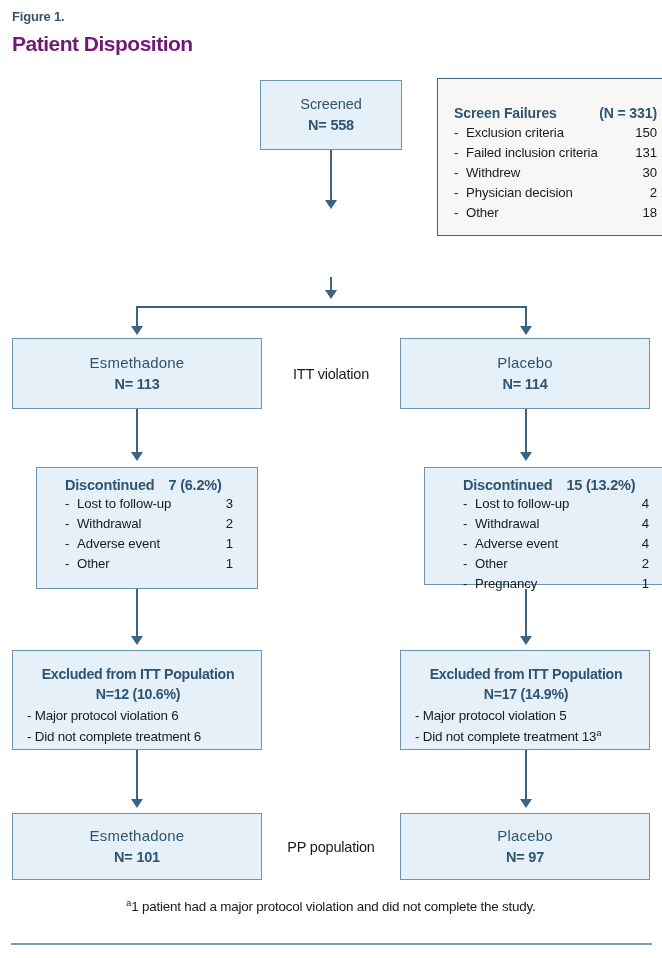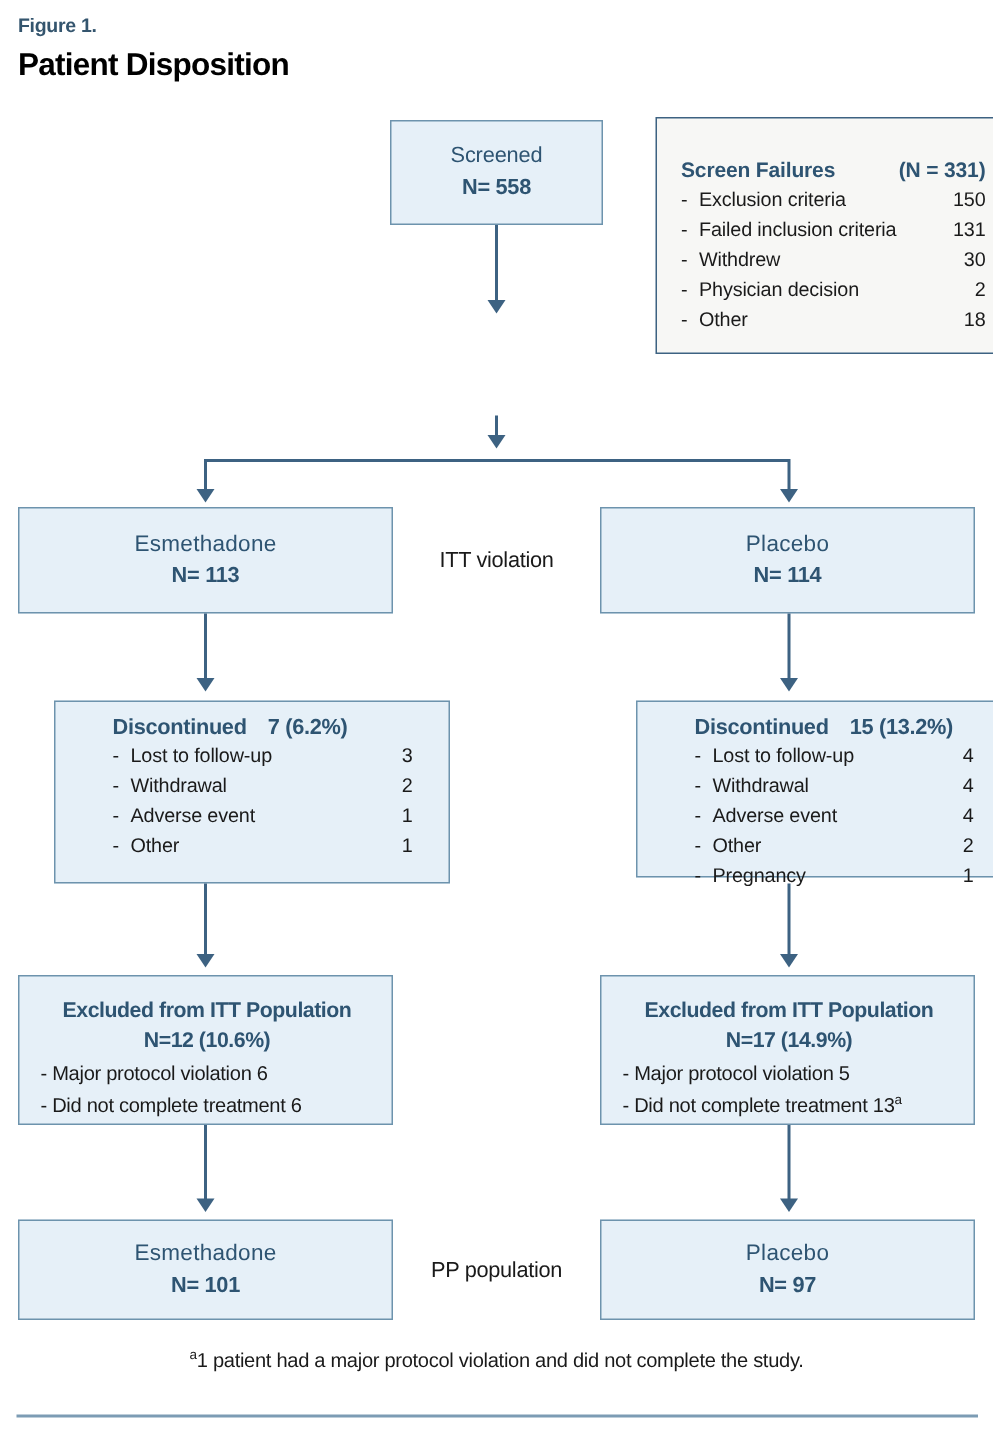--- a/index.html
+++ b/index.html
@@ -29,21 +29,21 @@
     font-weight: bold;
     letter-spacing: -0.2px;
     color: #34556e;
   }
   .fig-title {
     position: absolute;
     left: 12px; top: 32px;
     font-size: 21px;
     font-weight: bold;
     letter-spacing: -0.5px;
-    color: #000000;
+    color: #701a75;
   }
 
   
   .box {
     position: absolute;
     box-sizing: border-box;
     border: 1.5px solid #6d93ad;
     background: #e6f0f8;
   }
   .box.white {
@@ -247,21 +247,21 @@
   <div class="box box-center" style="left:400px; top:338px; width:250px; height:71px;">
     <div class="title-line thin">Placebo</div>
     <div class="n-line">N= 114</div>
   </div>
 
   <div class="vline" style="left:136px; top:409px; height:48px;"></div>
   <div class="arrowhead" style="left:131px; top:452px;"></div>
   <div class="vline" style="left:525px; top:409px; height:48px;"></div>
   <div class="arrowhead" style="left:520px; top:452px;"></div>
 
-  <div class="box listbox" style="left:12px; top:467px; width:264px; height:122px; padding:9px 22px 8px 38px;">
+  <div class="box listbox" style="left:12px; top:467px; width:222px; height:122px; padding:9px 22px 8px 28px;">
     <div class="disc-head">
       <span>Discontinued</span><span class="gap"></span><span>7 (6.2%)</span>
     </div>
     <div class="lb-row">
       <span class="dash">-</span>
       <span class="lbl">Lost to follow-up</span>
       <span class="val">3</span>
     </div>
     <div class="lb-row">
       <span class="dash">-</span>

